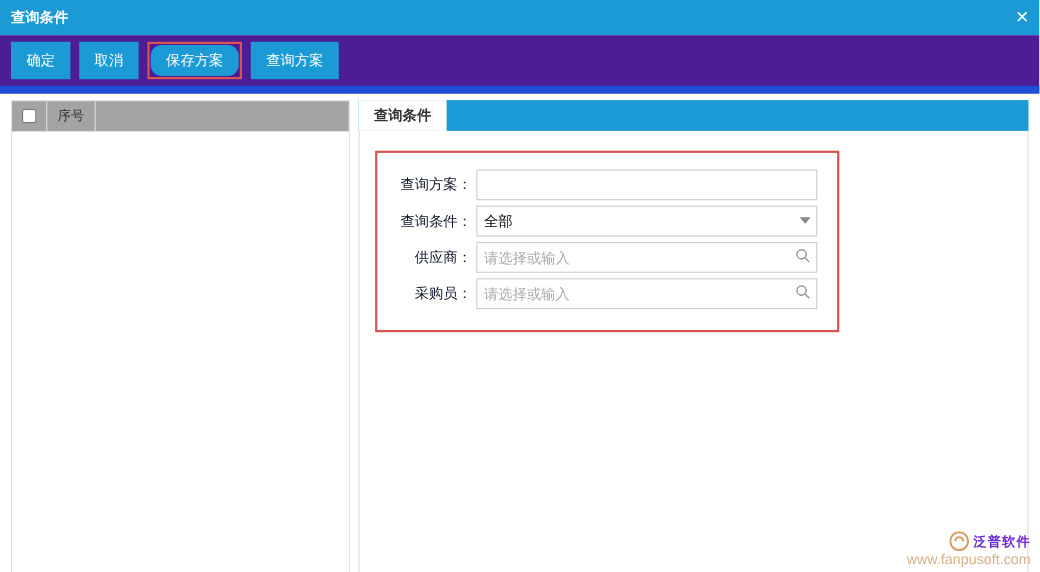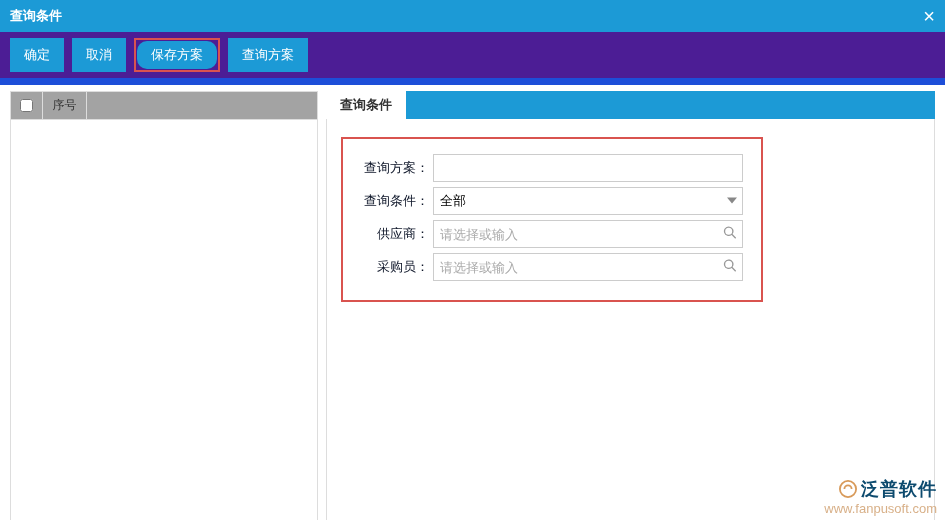--- a/index.html
+++ b/index.html
@@ -43,21 +43,21 @@
   .date-range .date-field { position: relative; flex: 1; }
   .date-range .sep { width: 14px; text-align: center; color: #444; }
   
   svg.icon { width: 14px; height: 14px; fill: #999; }
   svg.icon-caret { width: 10px; height: 10px; fill: #888; }
   svg.icon-cal { width: 15px; height: 15px; fill: #888; }
   
   .watermark { position: absolute; right: 8px; bottom: 4px; text-align: right; pointer-events: none; }
   .watermark .wm-top { display: flex; align-items: center; justify-content: flex-end; gap: 4px; }
   .watermark .wm-logo { width: 18px; height: 18px; }
-  .watermark .wm-text { font-size: 18px; color: #0c4a6e; font-weight: bold; letter-spacing: 1px; }
+  .watermark .wm-text { font-size: 12px; color: #6d28d9; font-weight: bold; letter-spacing: 1px; }
   .watermark .wm-url { font-size: 13px; color: #d8b088; }
 </style>
 </head>
 <body>
 
 <div class="dialog-header">
   <span class="title">查询条件</span>
   <span class="close">×</span>
 </div>
 

